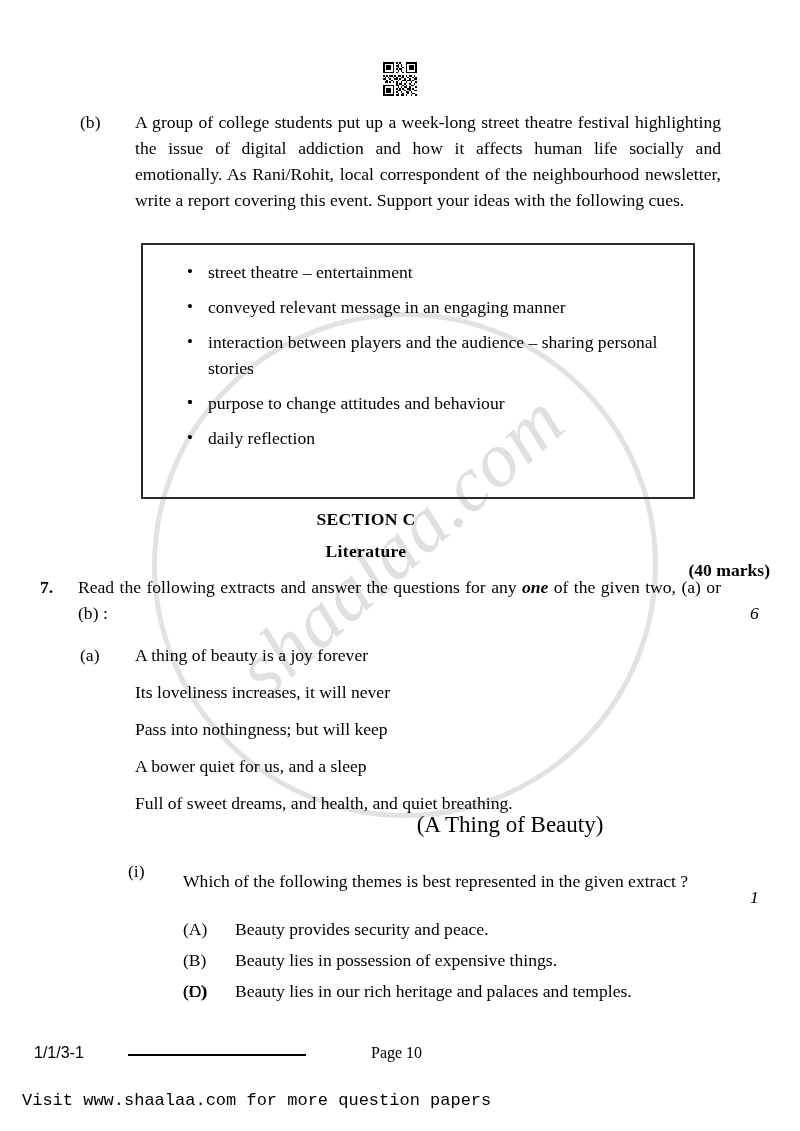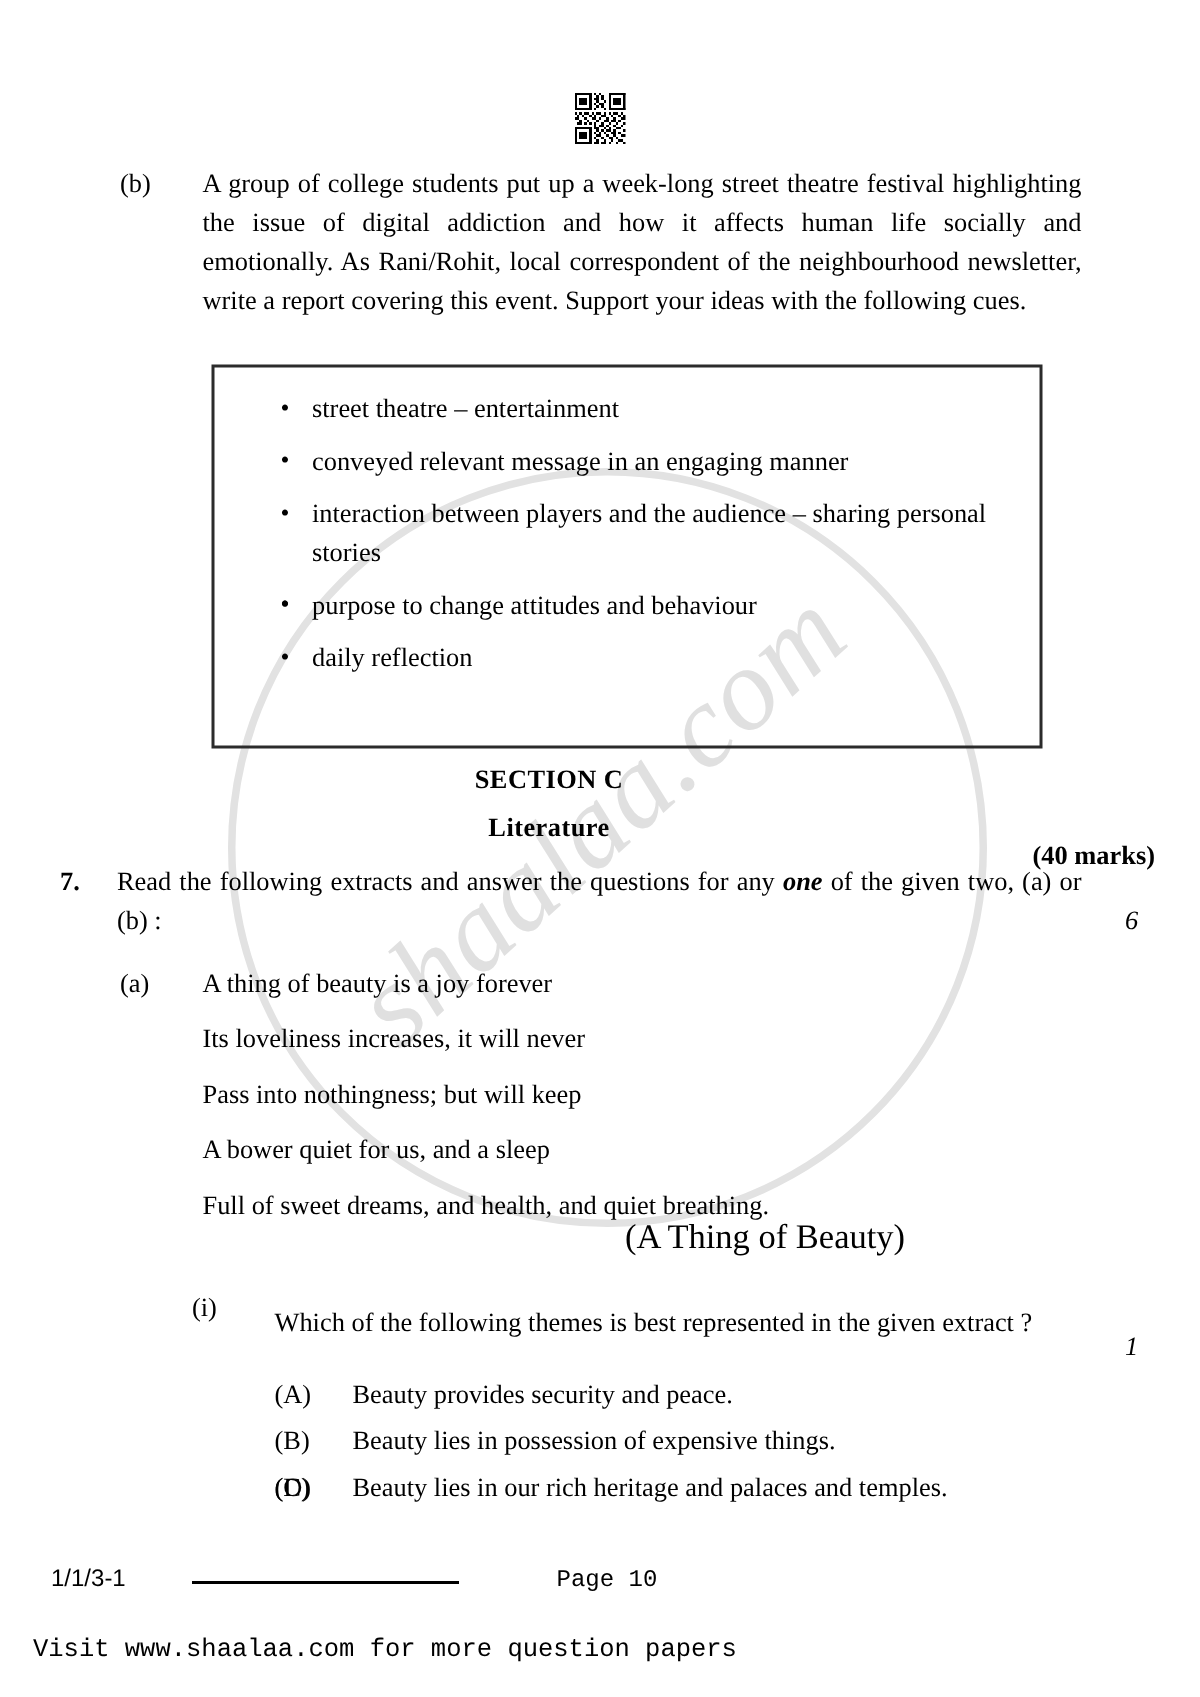--- a/index.html
+++ b/index.html
@@ -204,21 +204,21 @@
     left: 128px;
     top: 1054px;
     width: 178px;
     height: 0;
     border-top: 2px solid #000000;
   }
   .footer-page {
     position: absolute;
     left: 371px;
     top: 1044px;
-    font-family: Liberation Mono, monospace;
+    font-family: Liberation Serif, serif;
     font-size: 16px;
   }
   .site-note {
     position: absolute;
     left: 22px;
     top: 1091px;
     font-family: Liberation Mono, monospace;
     font-size: 17px;
     color: #000000;
   }

